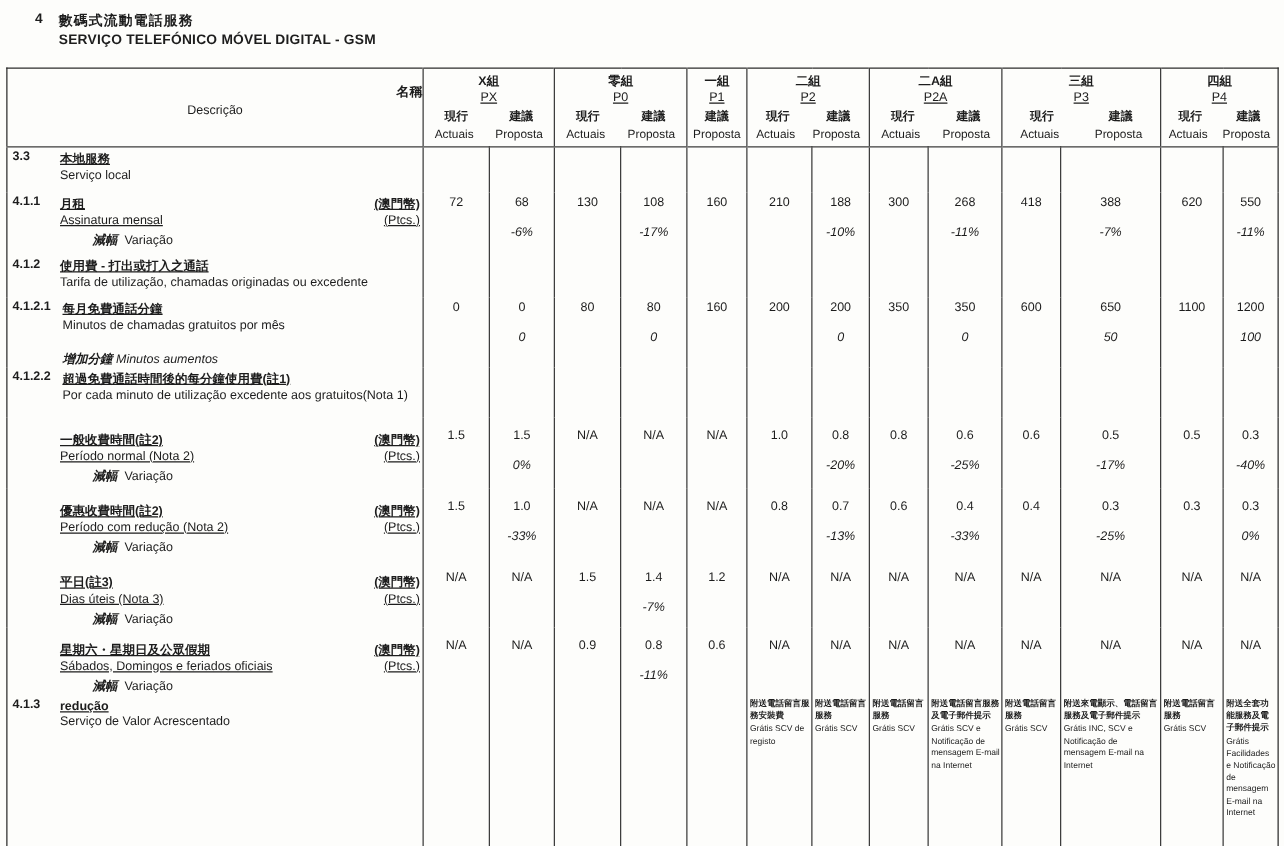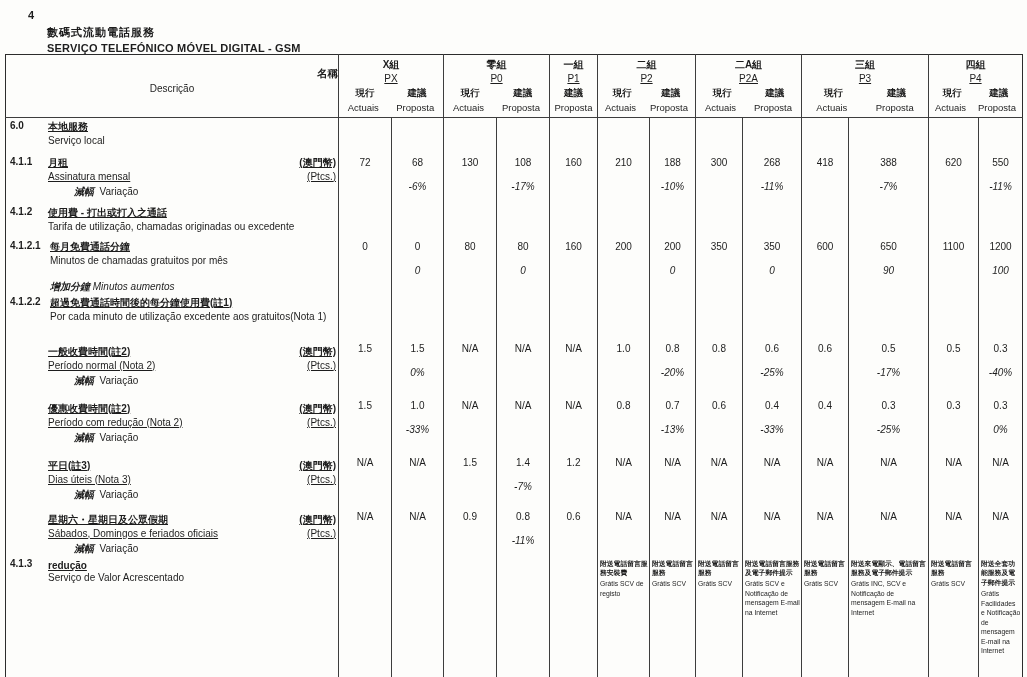--- a/index.html
+++ b/index.html
@@ -4,21 +4,21 @@
 <style>
   html,body{margin:0;padding:0;}
   body{
     width:1027px;height:677px;overflow:hidden;position:relative;
     background:#fdfdfb;color:#1d1d1d;
     font-family:"Liberation Sans","DejaVu Sans",sans-serif;
     -webkit-font-smoothing:antialiased;
   }
   .titleblock{position:absolute;top:9px;left:0;width:1000px;}
   .pagenum{position:absolute;left:28px;top:0;font-size:11px;font-weight:bold;}
-  .titles{position:absolute;left:47px;top:16px;}
+  .titles{position:absolute;left:47px;top:0;}
   .title-zh{font-size:11px;font-weight:bold;letter-spacing:1px;}
   .title-pt{font-size:11px;font-weight:bold;margin-top:2px;letter-spacing:.2px;}
 
   table.tariff{
     position:absolute;left:5px;top:54px;width:1016px;
     border-collapse:collapse;table-layout:fixed;
     border:1.5px solid #2c2c2c;
   }
   th,td{padding:0;vertical-align:top;}
   th.gcell,th.dhead{border-left:1px solid #3d3d3d;border-bottom:1px solid #3d3d3d;height:62px;vertical-align:top;}
@@ -170,21 +170,21 @@
           </div>
           <div class="subrow">
             <span>Actuais</span>
             <span>Proposta</span>
           </div>
         </th>
       </tr>
 
   <tr style="height:36px">
     <td class="dcell">
-      <span class="num">6.0</span>
+      <span class="num">3.3</span>
       <div class="dwrap">
         <div class="dline">
               <span class="zh">本地服務</span>
             </div>
         <div class="ptline">Serviço local</div>
       </div>
     </td>
   <td class="vcell"></td>
         <td class="vcell"></td>
         <td class="vcell"></td>
@@ -340,21 +340,21 @@
         <td class="vcell">
           <div class="cv">350</div>
           <div class="cr">0</div>
         </td>
         <td class="vcell">
           <div class="cv">600</div>
           <div class="cr"></div>
         </td>
         <td class="vcell">
           <div class="cv">650</div>
-          <div class="cr">90</div>
+          <div class="cr">50</div>
         </td>
         <td class="vcell">
           <div class="cv">1100</div>
           <div class="cr"></div>
         </td>
         <td class="vcell">
           <div class="cv">1200</div>
           <div class="cr">100</div>
         </td>
       </tr>

